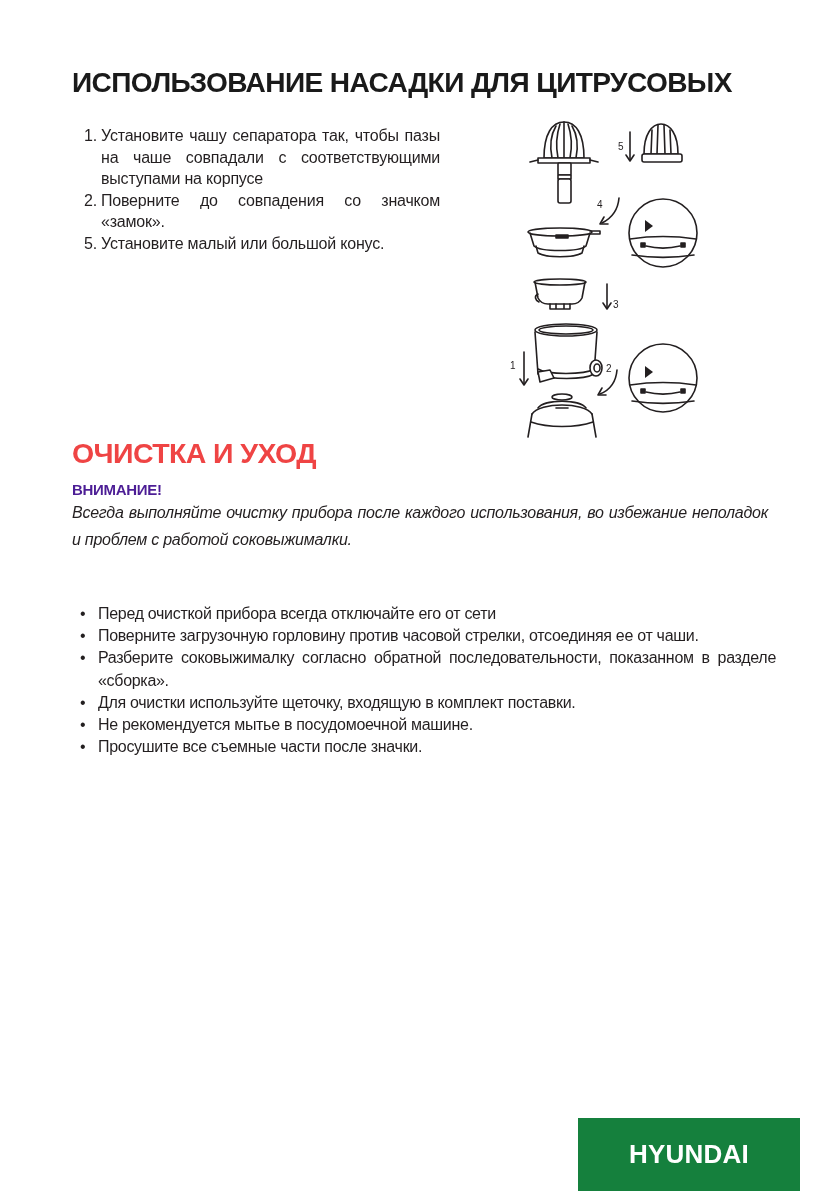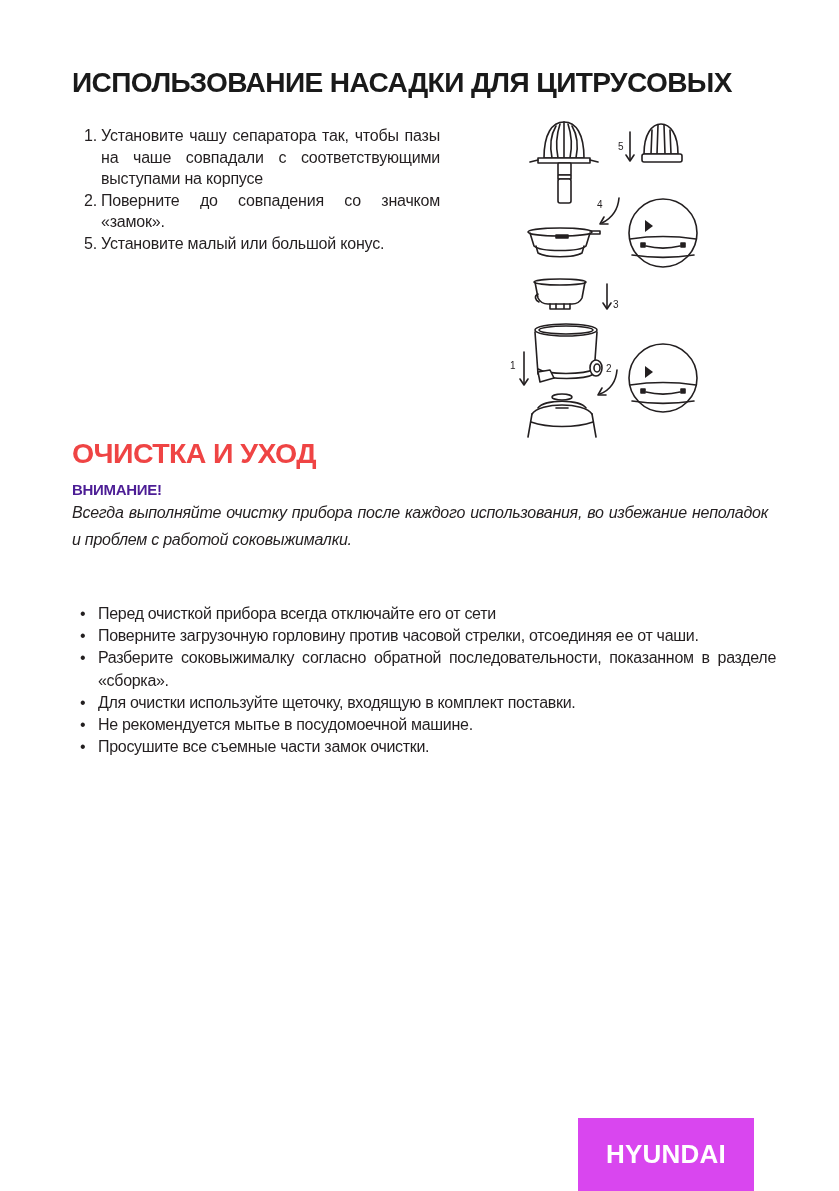--- a/index.html
+++ b/index.html
@@ -38,22 +38,22 @@
     letter-spacing: -0.25px;
   }
   .bullets { position: absolute; left: 72px; top: 595px; width: 696px; margin: 8px; padding: 0; list-style: none; }
   .bullets li {
     font-size: 16px; line-height: 22.2px; text-align: justify;
     padding-left: 18px; text-indent: -18px; letter-spacing: -0.3px;
   }
   .bullets .dot { display: inline-block; width: 18px; text-indent: 0; }
 
   .brand {
-    position: absolute; left: 578px; top: 1118px; width: 176px; height: 73px;
-    background: #d946ef; color: #ffffff; display: flex; align-items: center; justify-content: center;
+    position: absolute; left: 578px; top: 1118px; width: 222px; height: 73px;
+    background: #15803d; color: #ffffff; display: flex; align-items: center; justify-content: center;
     font-weight: bold; font-size: 26px; letter-spacing: 0.2px;
   }
 </style>
 </head>
 <body>
 
 <div class="h1">ИСПОЛЬЗОВАНИЕ НАСАДКИ ДЛЯ ЦИТРУСОВЫХ</div>
 
 <ol class="steps">
   <li class="justify-last" style="text-align-last:left"><span class="num">1.</span><span>Установите чашу сепаратора так, чтобы пазы на чаше совпадали с соответствующими выступами на корпусе</span></li>
@@ -170,18 +170,18 @@
 <div class="h2">ОЧИСТКА И УХОД</div>
 <div class="warn-title">ВНИМАНИЕ!</div>
 <div class="warn-text">Всегда выполняйте очистку прибора после каждого использования, во избежание неполадок и проблем с работой соковыжималки.</div>
 
 <ul class="bullets">
   <li><span class="dot">•</span><span>Перед очисткой прибора всегда отключайте его от сети</span></li>
   <li><span class="dot">•</span><span>Поверните загрузочную горловину против часовой стрелки, отсоединяя ее от чаши.</span></li>
   <li><span class="dot">•</span><span>Разберите соковыжималку согласно обратной последовательности, показанном в разделе «сборка».</span></li>
   <li><span class="dot">•</span><span>Для очистки используйте щеточку, входящую в комплект поставки.</span></li>
   <li><span class="dot">•</span><span>Не рекомендуется мытье в посудомоечной машине.</span></li>
-  <li><span class="dot">•</span><span>Просушите все съемные части замок очистки.</span></li>
+  <li><span class="dot">•</span><span>Просушите все съемные части после значки.</span></li>
 </ul>
 
 <div class="brand">
     <span>HYUNDAI</span>
   </div>
 
 </body></html>

